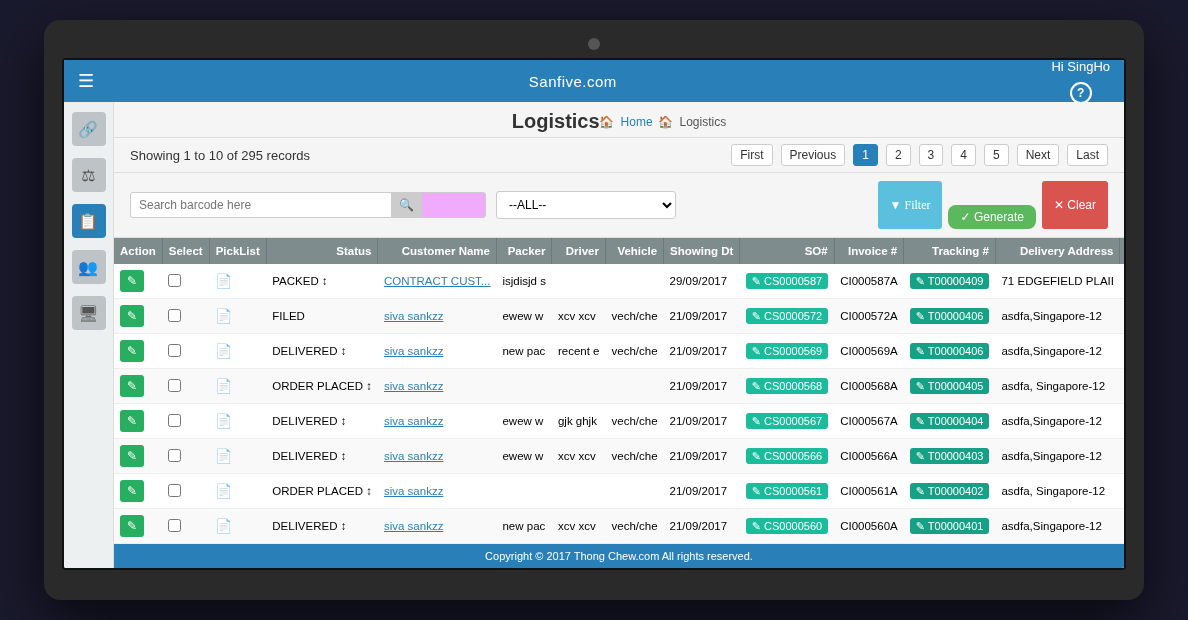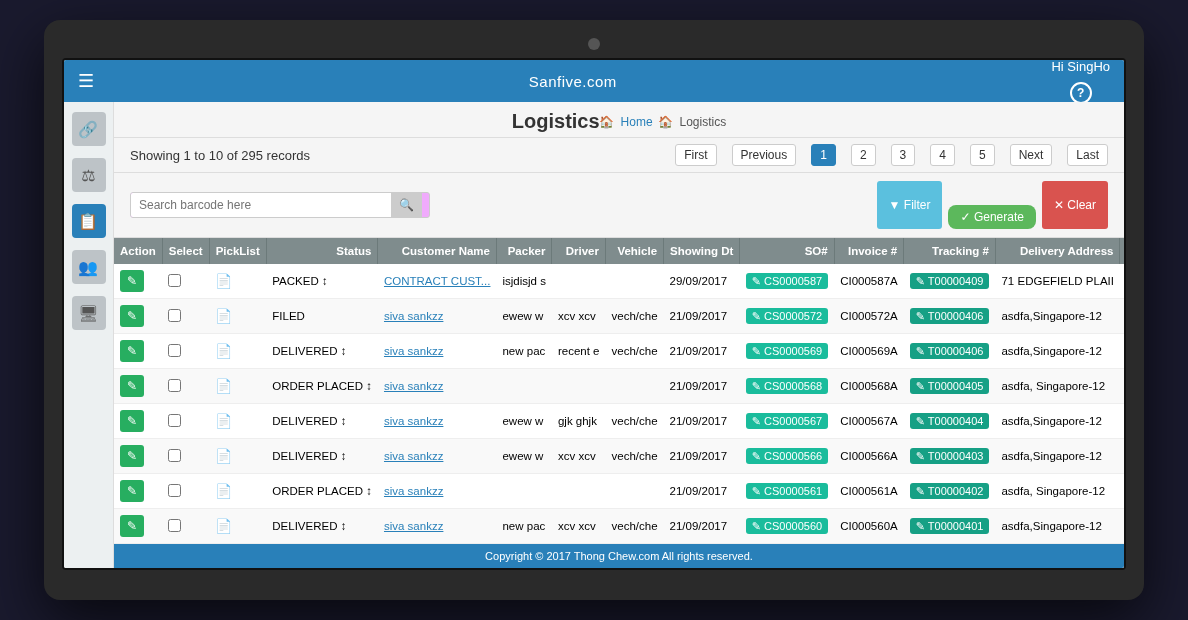--- a/index.html
+++ b/index.html
@@ -110,21 +110,21 @@
       padding: 6px 16px;
       display: flex;
       align-items: center;
       justify-content: space-between;
       border-bottom: 1px solid #ddd;
     }
     .records-info { font-size: 13px; color: #333; }
     .pagination {
       display: flex;
       align-items: flex-start;
-      gap: 15px;
+      gap: 8px;
     }
     .page-btn {
       padding: 3px 8px;
       border: 1px solid #ccc;
       background: white;
       border-radius: 3px;
       cursor: pointer;
       font-size: 12px;
       color: #333;
     }
@@ -138,21 +138,21 @@
       gap: 10px;
       border-bottom: 1px solid #ddd;
     }
     .search-box {
       display: flex;
       align-items: center;
       border: 1px solid #ccc;
       background: #f0abfc;
       border-radius: 3px;
       overflow: hidden;
-      width: 300px;
+      width: 356px;
     }
     .search-input {
       border: none;
       outline: none;
       padding: 5px 8px;
       width: 260px;
       font-size: 12px;
     }
     .search-btn {
       background: #ccc;
@@ -164,21 +164,21 @@
     .dropdown-select {
       border: 1px solid #ccc;
       background: white;
       border-radius: 3px;
       padding: 5px 8px;
       font-size: 12px;
       width: 180px;
       cursor: pointer;
     }
     .action-btns { display: flex; gap: 6px; margin-left: auto; }
-    .btn-filter { background: #5bc0de; color: white; border: none; border-radius: 3px; padding: 5px 12px; cursor: pointer; font-size: 12px; }
+    .btn-filter { background: #5bc0de; color: white; border: none; border-radius: 3px; padding: 5px 12px; cursor: pointer; font-size: 12px; font-family: Liberation Serif, serif; }
     .btn-generate { background: #5cb85c; color: white; border: none; border-radius: 8px; padding: 5px 12px; cursor: pointer; font-size: 12px; margin-top: 24px; }
     .btn-clear { background: #d9534f; color: white; border: none; border-radius: 3px; padding: 5px 12px; cursor: pointer; font-size: 12px; }
     
     .table-container {
       overflow-x: auto;
       background: white;
     }
     table {
       width: 100%;
       border-collapse: collapse;
@@ -300,20 +300,23 @@
             <button class="page-btn">Next</button>
             <button class="page-btn">Last</button>
           </div>
         </div>
 
         <div class="filter-row">
           <div class="search-box">
             <input class="search-input" type="text" placeholder="Search barcode here" style="">
             <button class="search-btn">🔍</button>
           </div>
+          <select class="dropdown-select">
+            <option>--ALL--</option>
+          </select>
           <div class="action-btns">
             <button class="btn-filter">
               <span>▼ </span><span>Filter</span>
             </button>
             <button class="btn-generate">
               <span>✓ </span><span>Generate</span>
             </button>
             <button class="btn-clear">
               <span>✕ </span><span>Clear</span>
             </button>

